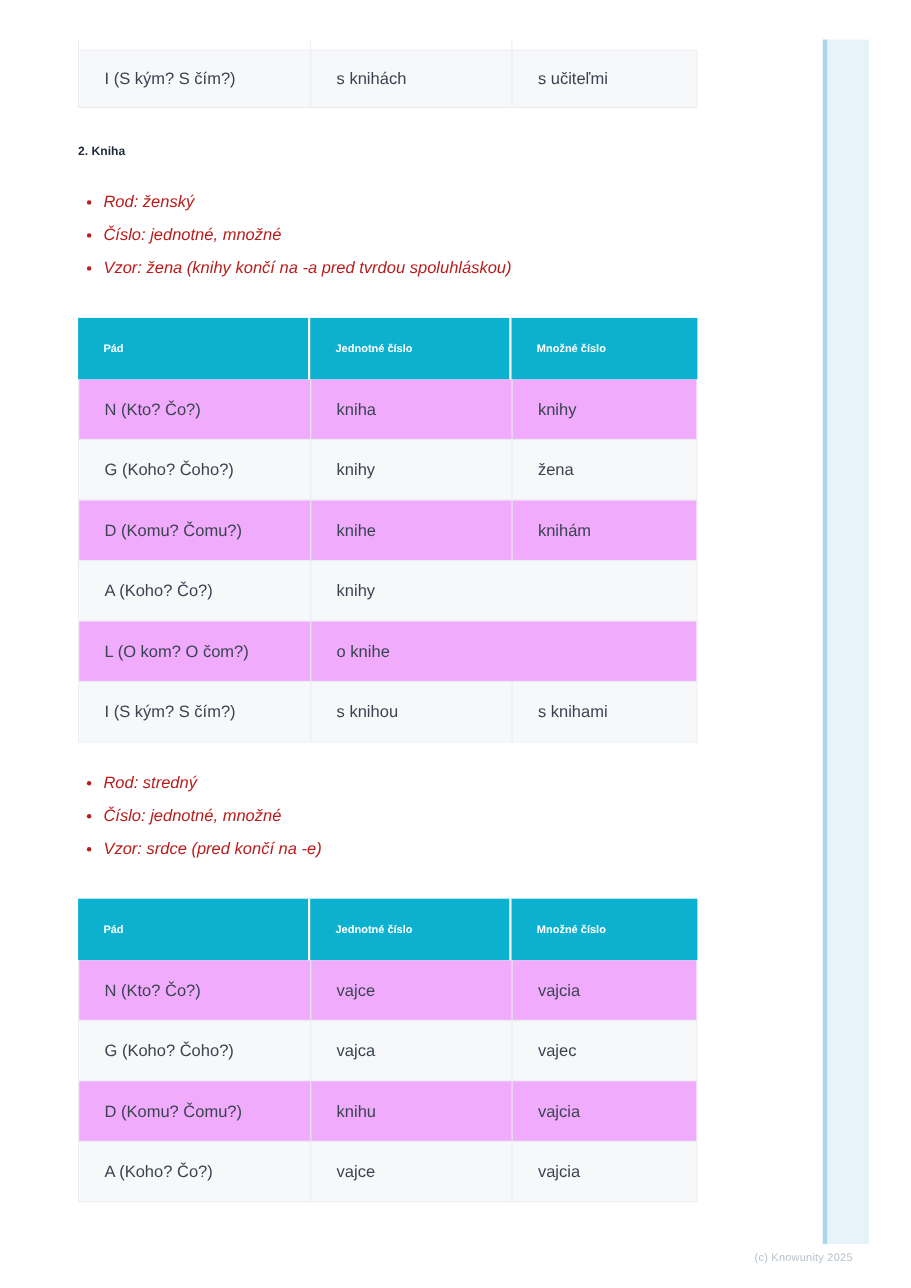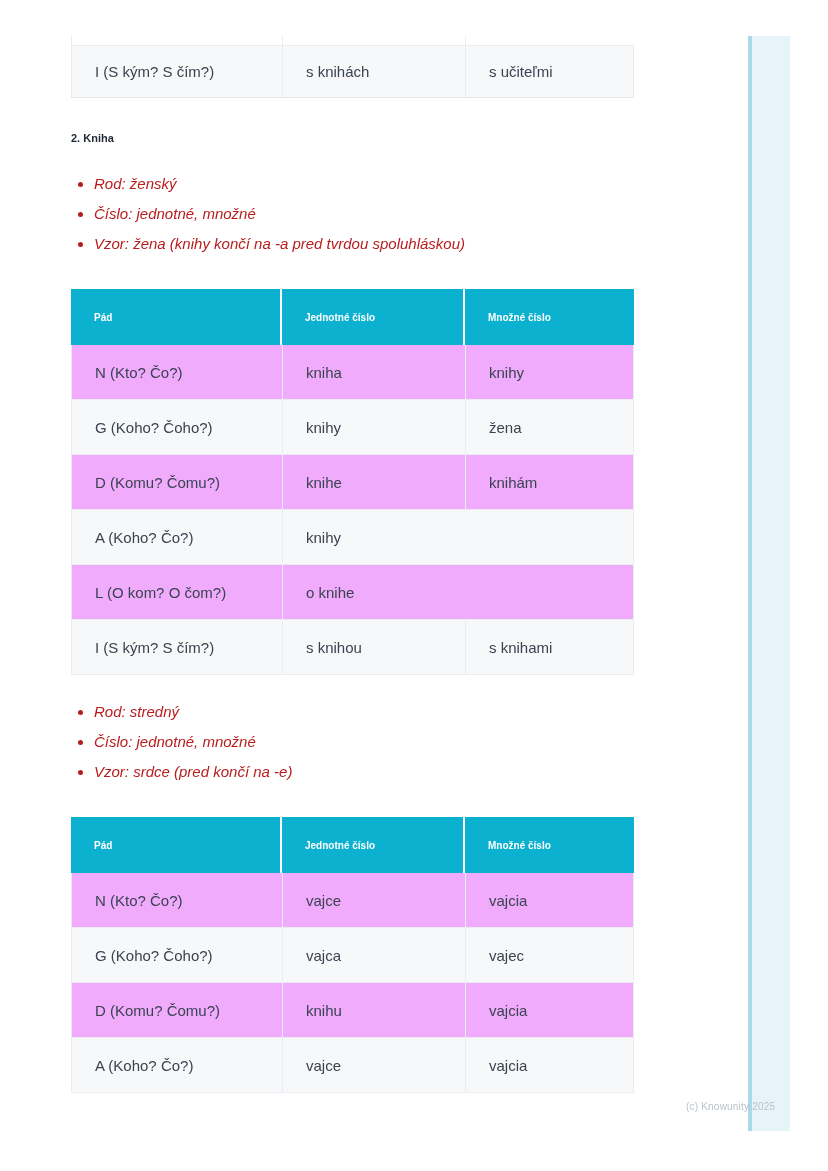--- a/index.html
+++ b/index.html
@@ -104,21 +104,21 @@
     left: 748px;
     top: 36px;
     width: 38px;
     height: 1095px;
     background: #e6f4fa;
     border-left: 4px solid #a9d8e9;
   }
   .watermark {
     position: absolute;
     left: 686px;
-    top: 1101px;
+    top: 1138px;
     font-size: 10px;
     letter-spacing: 0.2px;
     color: #b9c2cb;
     z-index: 5;
     white-space: nowrap;
   }
 </style>
 </head>
 <body>
 

